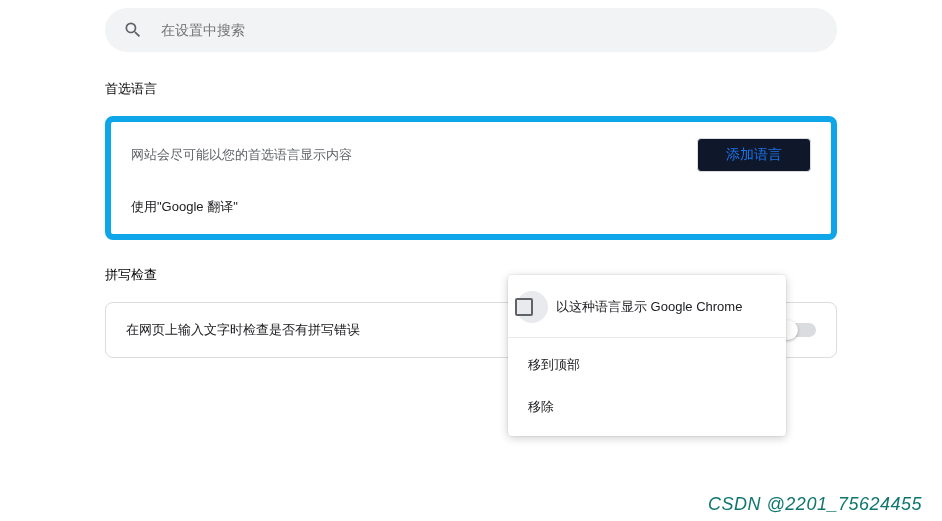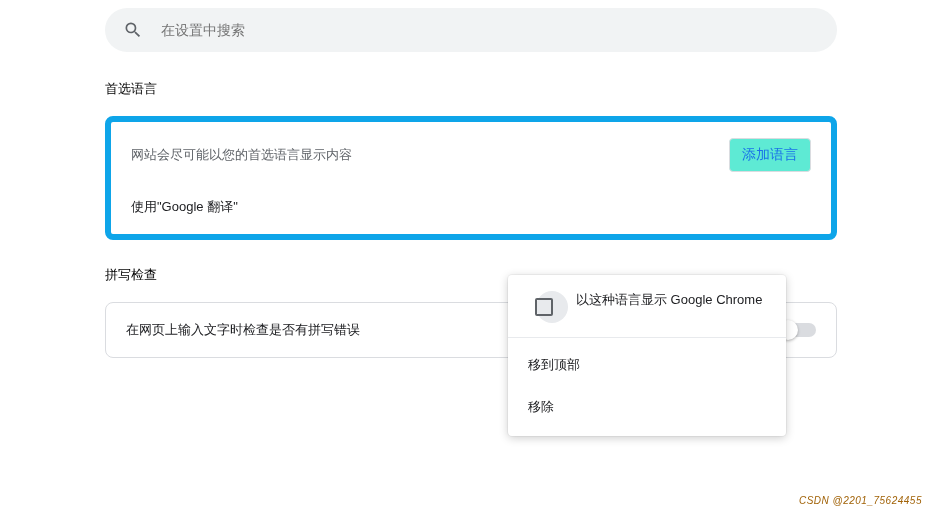--- a/index.html
+++ b/index.html
@@ -58,23 +58,23 @@
       align-items: center;
       padding: 16px 20px 10px 20px;
     }
     .desc-text {
       color: #5f6368;
       font-size: 13px;
     }
     .add-btn {
       color: #1a73e8;
       border: 1px solid #dadce0;
-      background: #5eead4;
+      background: #0f172a;
       border-radius: 4px;
-      padding: 7px 12px;
+      padding: 7px 28px;
       font-size: 14px;
       cursor: pointer;
     }
     .lang-list {
       padding: 6px 20px 0 60px;
     }
     .lang-item {
       display: flex;
       justify-content: space-between;
       align-items: flex-start;
@@ -162,26 +162,25 @@
       left: 508px;
       width: 278px;
       background: #fff;
       border-radius: 4px;
       box-shadow: 0 2px 10px rgba(0,0,0,0.2), 0 0 0 1px rgba(0,0,0,0.04);
       padding: 8px 0;
       z-index: 10;
     }
     .menu-row {
       display: flex;
-      align-items: flex-start;
+      align-items: center;
       padding: 8px 16px;
       cursor: pointer;
       font-size: 13px;
       color: #202124;
-      margin-left: 20px;
     }
     .checkbox {
       width: 18px;
       height: 18px;
       border: 2px solid #5f6368;
       border-radius: 2px;
       margin-right: 16px;
       flex-shrink: 0;
     }
     .checkbox-wrap {
@@ -204,23 +203,23 @@
     }
     .menu-text-row {
       padding: 12px 20px;
       font-size: 13px;
       color: #202124;
       cursor: pointer;
     }
     .watermark {
       position: absolute;
       right: 20px;
-      bottom: 15px;
-      color: #a16207;
-      font-size: 10px;
+      bottom: 6px;
+      color: #0f766e;
+      font-size: 18px;
       font-style: italic;
       letter-spacing: 0.5px;
     }
   </style>
 </head>
 <body>
 
 <div class="container">
   <div class="search-bar">
     <svg class="search-icon" viewBox="0 0 24 24">

